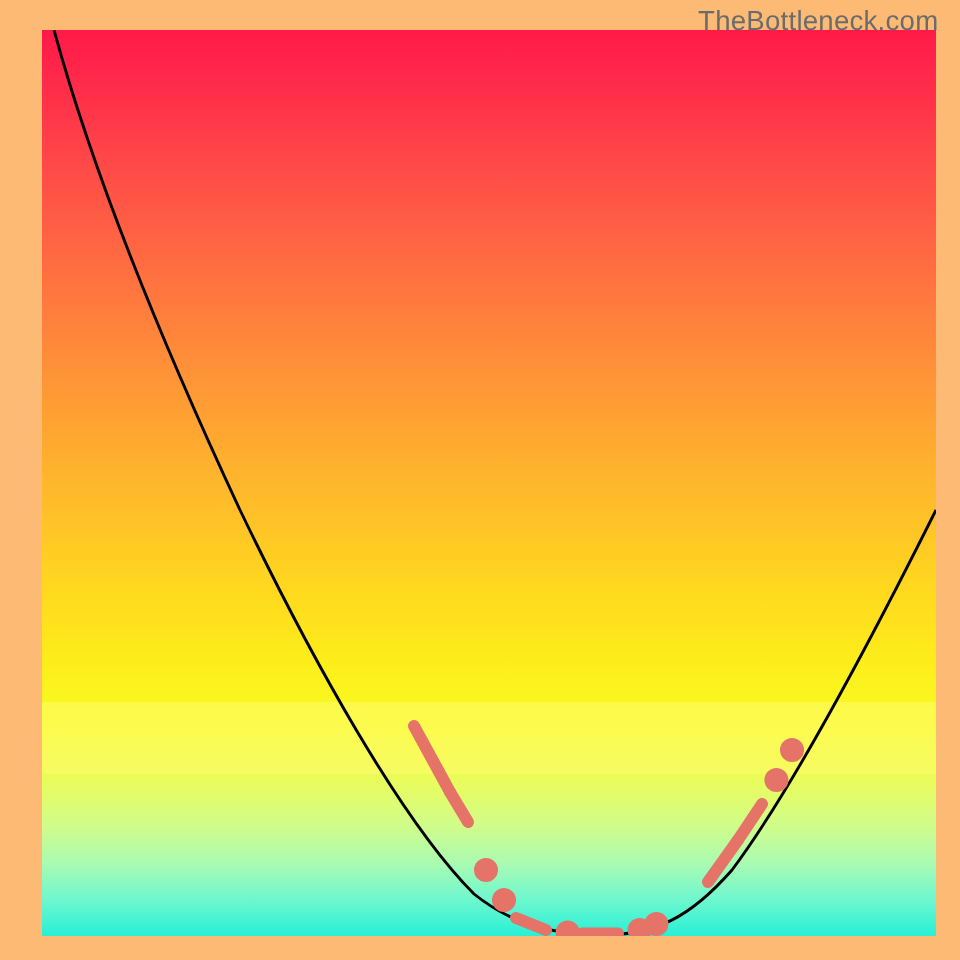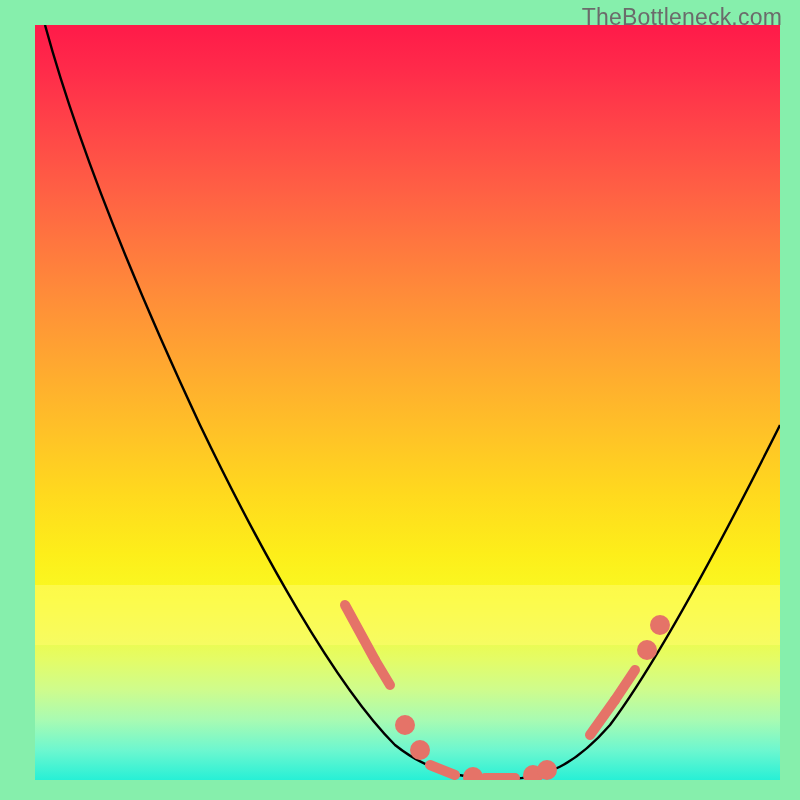--- a/index.html
+++ b/index.html
@@ -9,21 +9,21 @@
     height: 800px;
     background: #000;
     overflow: hidden;
   }
   .frame {
     position: absolute;
     left: 0;
     top: 0;
     width: 800px;
     height: 800px;
-    background: #86efac;
+    background: #fdba74;
   }
   .plot {
     position: absolute;
     left: 35px;
     top: 25px;
     width: 745px;
     height: 755px;
     background: linear-gradient(to bottom,
       #ff1a49 0%,
       #ff2b4a 6%,

